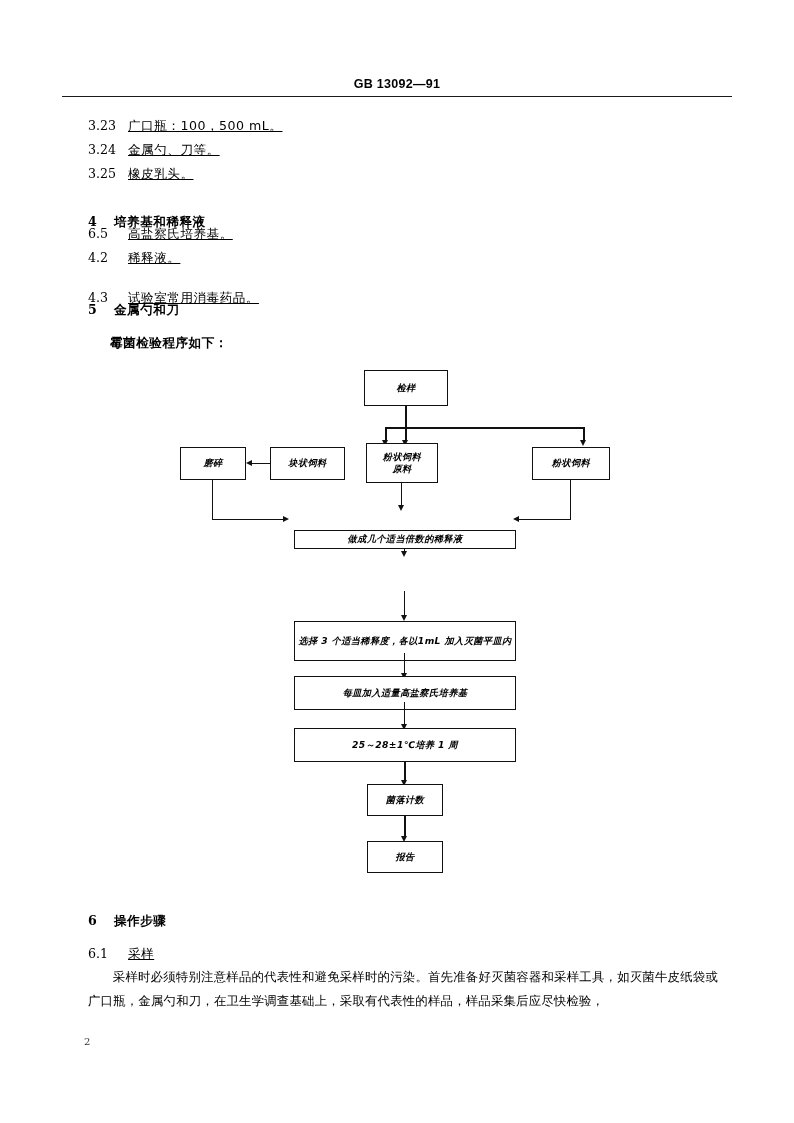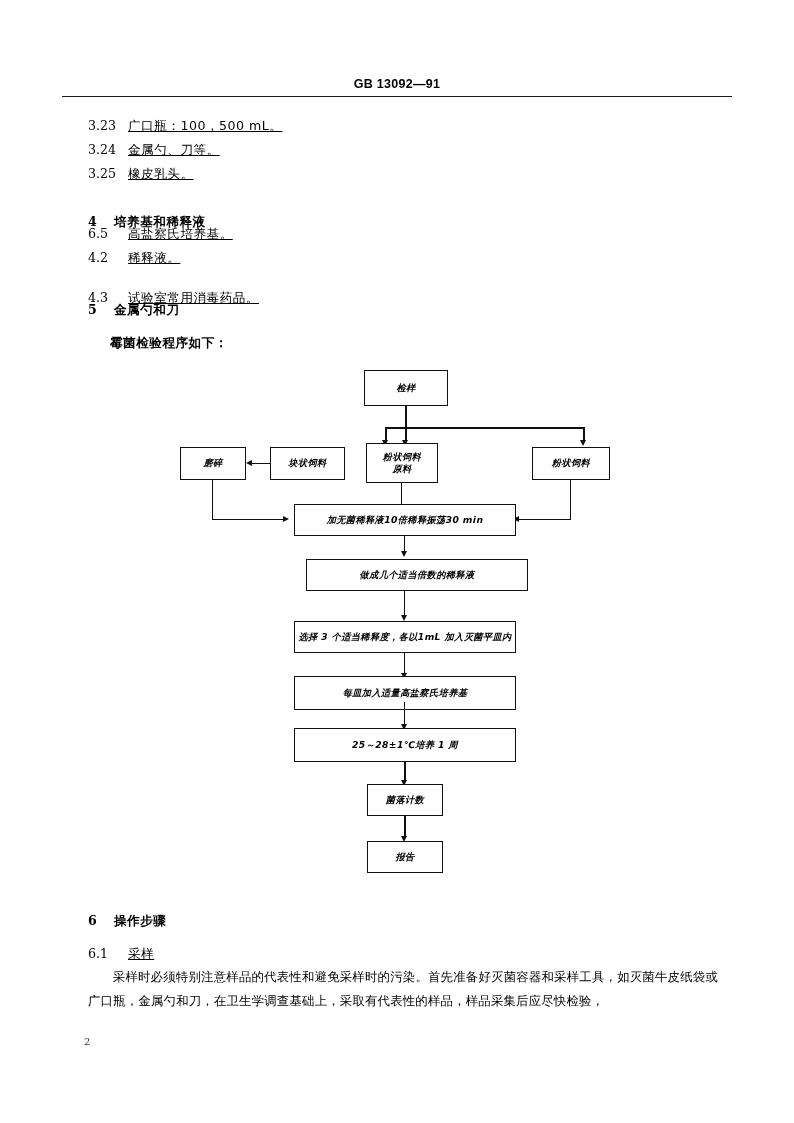--- a/index.html
+++ b/index.html
@@ -232,35 +232,32 @@
     <div class="fline" style="left:212px; top:519px; width:72px; height:1.4px;"></div>
     <div class="arrow-right" style="left:283px; top:516px;"></div>
 
     <div class="fline" style="left:401px; top:483px; width:1.4px; height:24px;"></div>
     <div class="arrow-down" style="left:398px; top:505px;"></div>
 
     <div class="fline" style="left:570px; top:480px; width:1.4px; height:40px;"></div>
     <div class="fline" style="left:518px; top:519px; width:53px; height:1.4px;"></div>
     <div class="arrow-left" style="left:513px; top:516px;"></div>
 
-    <div class="fbox" style="left:294px; top:504px; width:222px; height:32px;">
-      <span>加无菌稀释液10倍稀释振荡30 min</span>
-    </div>
 
     <div class="fline" style="left:404px; top:536px; width:1.4px; height:17px;"></div>
     <div class="arrow-down" style="left:401px; top:551px;"></div>
 
-    <div class="fbox thin" style="left:294px; top:559px; width:222px; height:32px;margin-left:12px;">
+    <div class="fbox thin" style="left:294px; top:530px; width:222px; height:19px;">
       <span>做成几个适当倍数的稀释液</span>
     </div>
 
     <div class="fline" style="left:404px; top:591px; width:1.4px; height:26px;"></div>
     <div class="arrow-down" style="left:401px; top:615px;"></div>
 
-    <div class="fbox thin" style="left:294px; top:621px; width:222px; height:32px;">
+    <div class="fbox thin" style="left:294px; top:621px; width:222px; height:40px;">
       <span>选择 3 个适当稀释度，各以1mL 加入灭菌平皿内</span>
     </div>
 
     <div class="fline" style="left:404px; top:653px; width:1.4px; height:22px;"></div>
     <div class="arrow-down" style="left:401px; top:673px;"></div>
 
     <div class="fbox thin" style="left:294px; top:668px; width:222px; height:34px;margin-top:8px;">
       <span>每皿加入适量高盐察氏培养基</span>
     </div>
 

